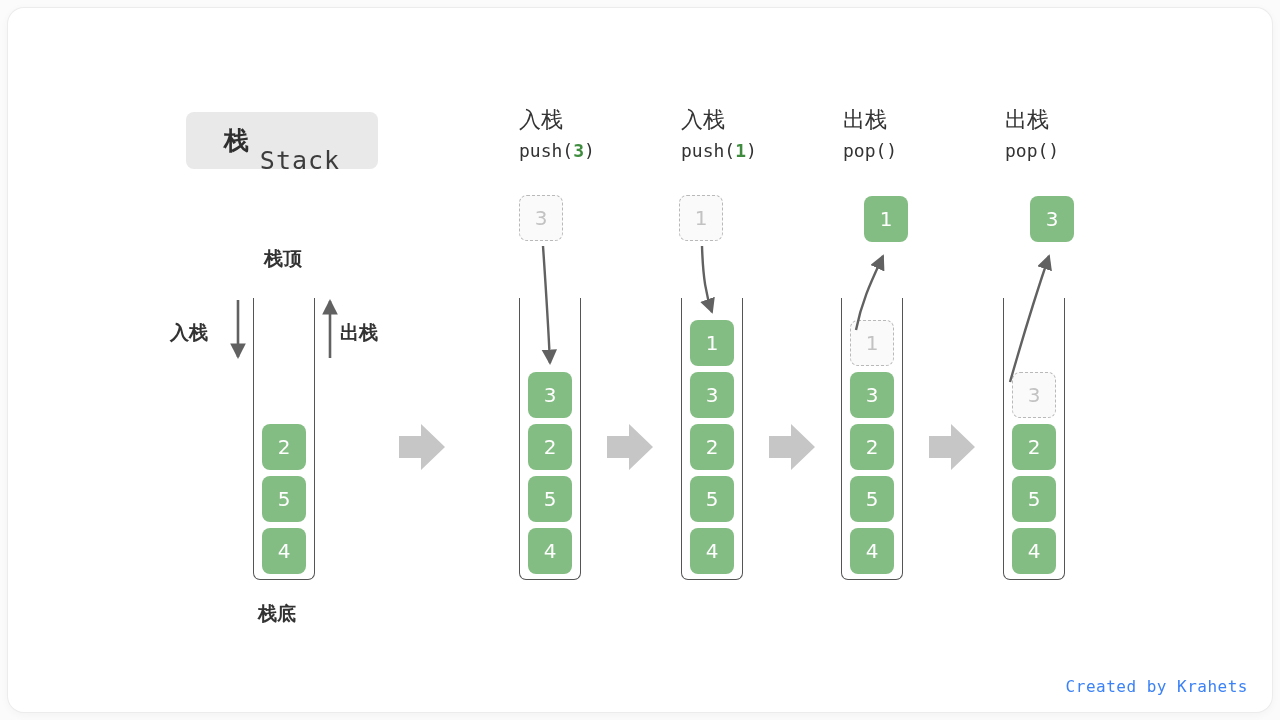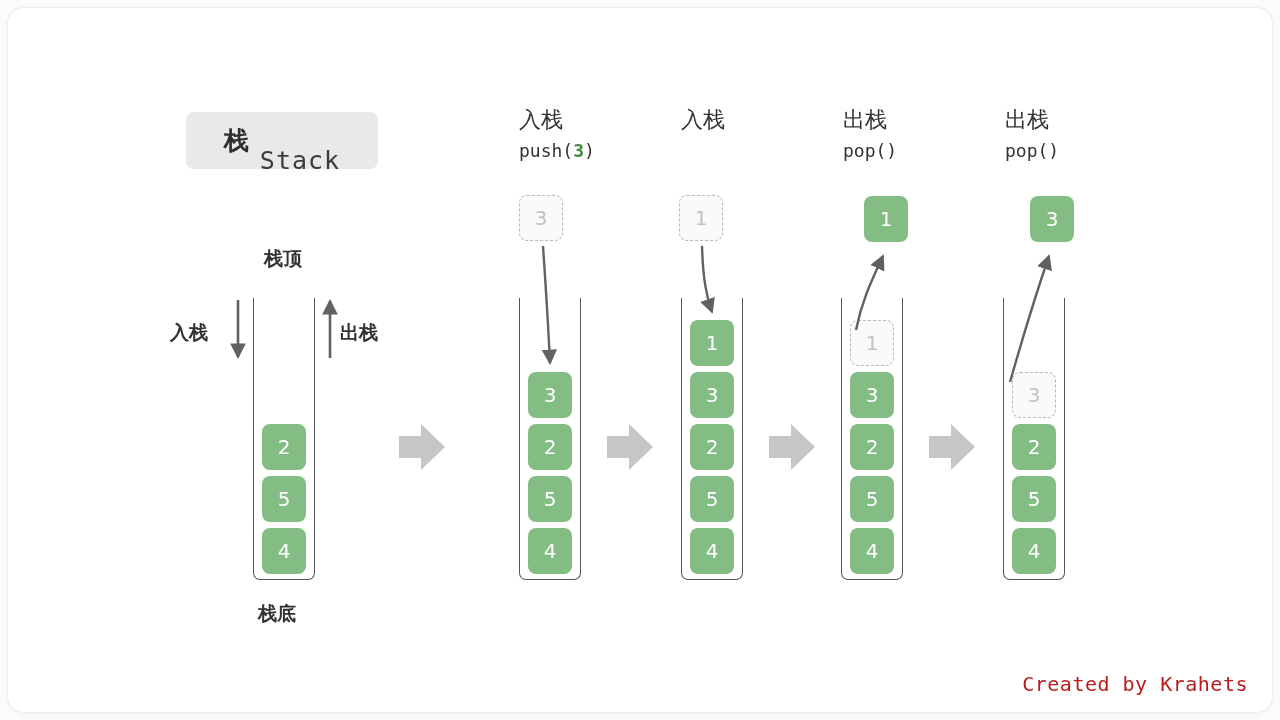--- a/index.html
+++ b/index.html
@@ -140,22 +140,22 @@
     height: 720px;
     pointer-events: none;
   }
 
   
   .watermark {
     position: absolute;
     right: 32px;
     bottom: 24px;
     font-family: "DejaVu Sans Mono", "Liberation Mono", monospace;
-    font-size: 20px;
-    color: #b91c1c;
+    font-size: 16px;
+    color: #3b82f6;
     letter-spacing: 0.5px;
   }
 </style>
 </head>
 <body>
 
 <div id="canvas">
   <div class="card"></div>
 
   <div class="title-chip">
@@ -179,20 +179,21 @@
   </div>
   <div class="cell ghost" style="left:519px; top:195px;">3</div>
   <div class="stack-box" style="left:519px; top:298px; height:282px;"></div>
   <div class="cell solid" style="left:528px; top:372px;">3</div>
   <div class="cell solid" style="left:528px; top:424px;">2</div>
   <div class="cell solid" style="left:528px; top:476px;">5</div>
   <div class="cell solid" style="left:528px; top:528px;">4</div>
 
   <div class="col-head" style="left:681px; top:105px;">
     <div class="line1">入栈</div>
+    <div class="line2"><span>push(</span><span class="arg">1</span><span>)</span></div>
   </div>
   <div class="cell ghost" style="left:679px; top:195px;">1</div>
   <div class="stack-box" style="left:681px; top:298px; height:282px;"></div>
   <div class="cell solid" style="left:690px; top:320px;">1</div>
   <div class="cell solid" style="left:690px; top:372px;">3</div>
   <div class="cell solid" style="left:690px; top:424px;">2</div>
   <div class="cell solid" style="left:690px; top:476px;">5</div>
   <div class="cell solid" style="left:690px; top:528px;">4</div>
 
   <div class="col-head" style="left:843px; top:105px;">

